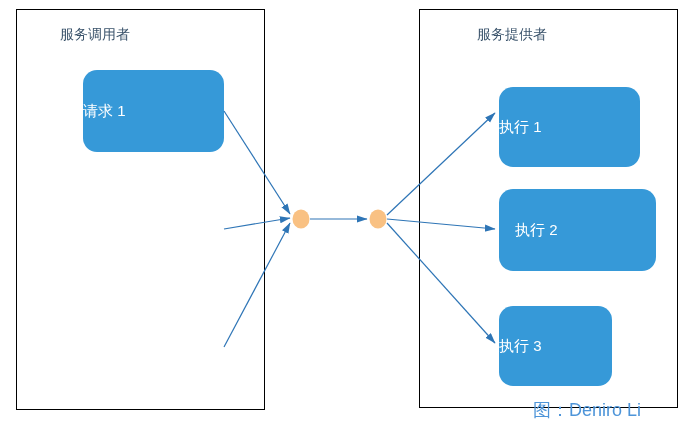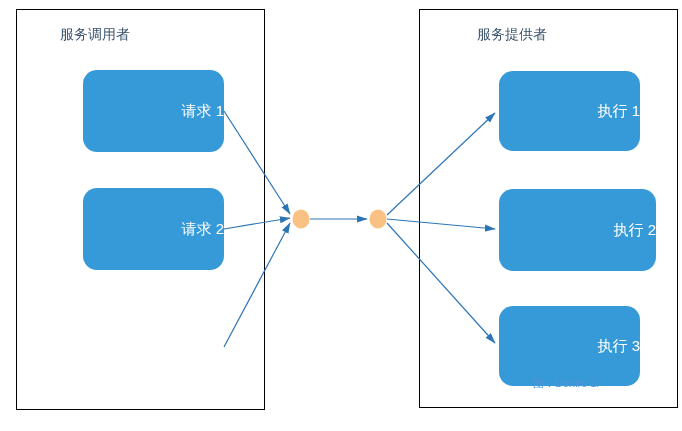--- a/index.html
+++ b/index.html
@@ -32,62 +32,59 @@
   .title-left  { left: 60px;  top: 26px; }
   .title-right { left: 477px; top: 26px; }
   .node {
     position: absolute;
     background: #3699d8;
     border-radius: 14px;
     color: #ffffff;
     font-size: 15px;
     display: flex;
     align-items: center;
-    justify-content: flex-end;
+    justify-content: flex-start;
     white-space: nowrap;
   }
   .req-1 { left: 83px;  top: 70px;  width: 141px; height: 82px; }
   .req-2 { left: 83px;  top: 188px; width: 141px; height: 82px; }
   .req-3 { left: 83px;  top: 306px; width: 141px; height: 82px; }
-  .exe-1 { left: 499px; top: 71px;  width: 141px; height: 80px; }
+  .exe-1 { left: 499px; top: 87px;  width: 141px; height: 80px; }
   .exe-2 { left: 499px; top: 189px; width: 141px; height: 82px; padding-left: 16px; }
-  .exe-3 { left: 499px; top: 306px; width: 141px; height: 80px; }
+  .exe-3 { left: 499px; top: 306px; width: 113px; height: 80px; }
   .edges {
     position: absolute;
     left: 0; top: 0;
     width: 682px;
     height: 431px;
     pointer-events: none;
   }
   .caption {
     position: absolute;
     left: 533px;
-    top: 376px;
-    font-size: 11px;
+    top: 398px;
+    font-size: 18px;
     color: #4e95d9;
     white-space: nowrap;
     z-index: 5;
   }
 </style>
 </head>
 <body>
 
 <div class="canvas">
 
   <div class="panel panel-left"></div>
   <div class="panel panel-right"></div>
 
   <div class="panel-title title-right">服务提供者</div>
   <div class="panel-title title-left">服务调用者</div>
 
   <div class="node req-1">
     <span>请求 1</span>
-  </div>
-  <div class="node req-2">
-    <span>请求 2</span>
   </div>
 
   <div class="node exe-1">
     <span>执行 1</span>
   </div>
   <div class="node exe-2">
     <span>执行 2</span>
   </div>
   <div class="node exe-3">
     <span>执行 3</span>

